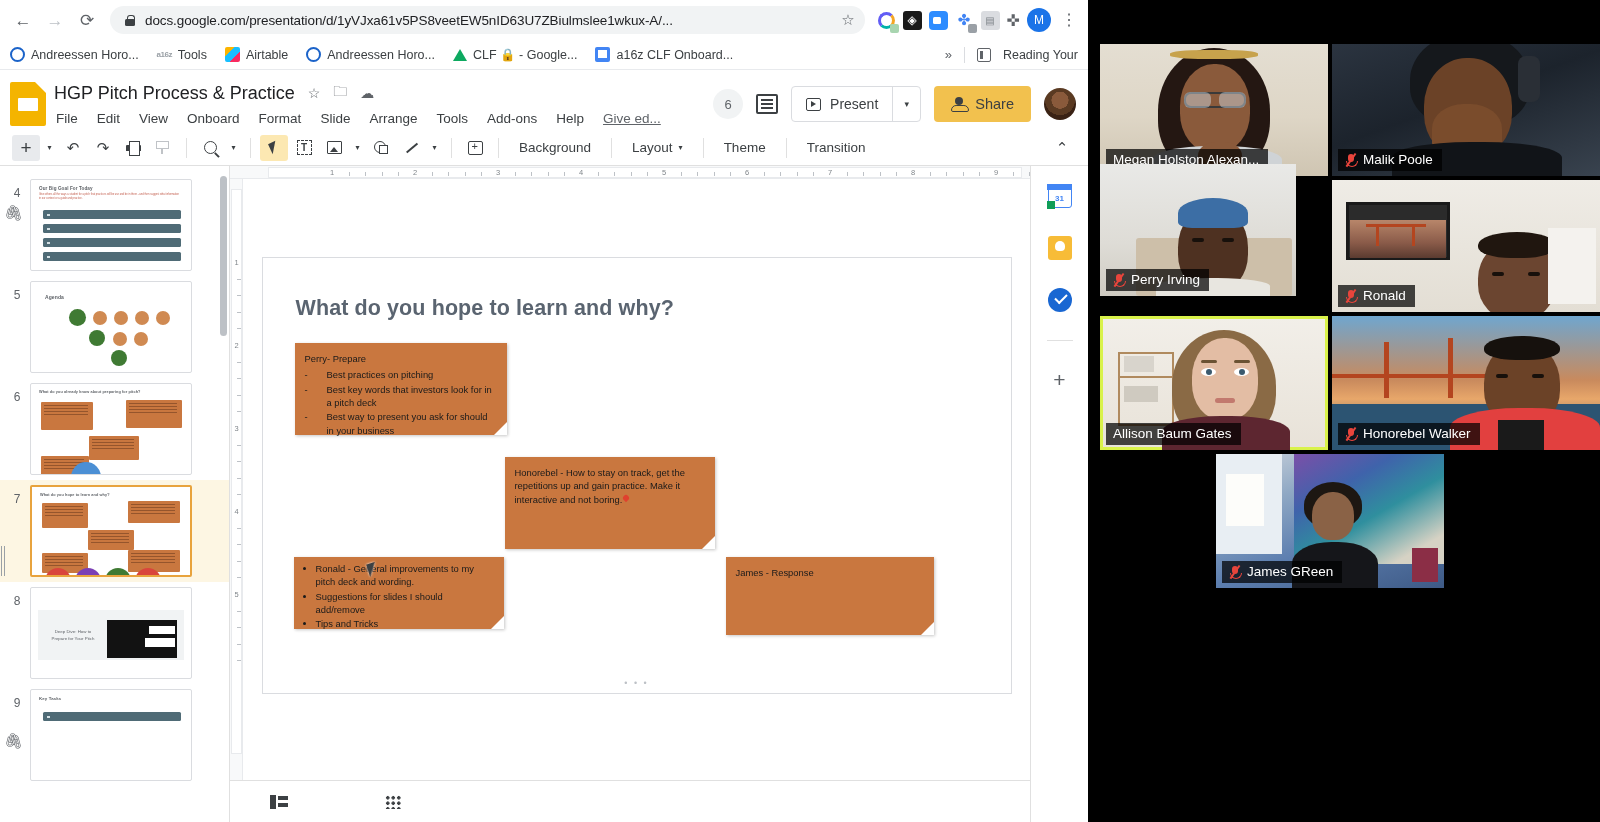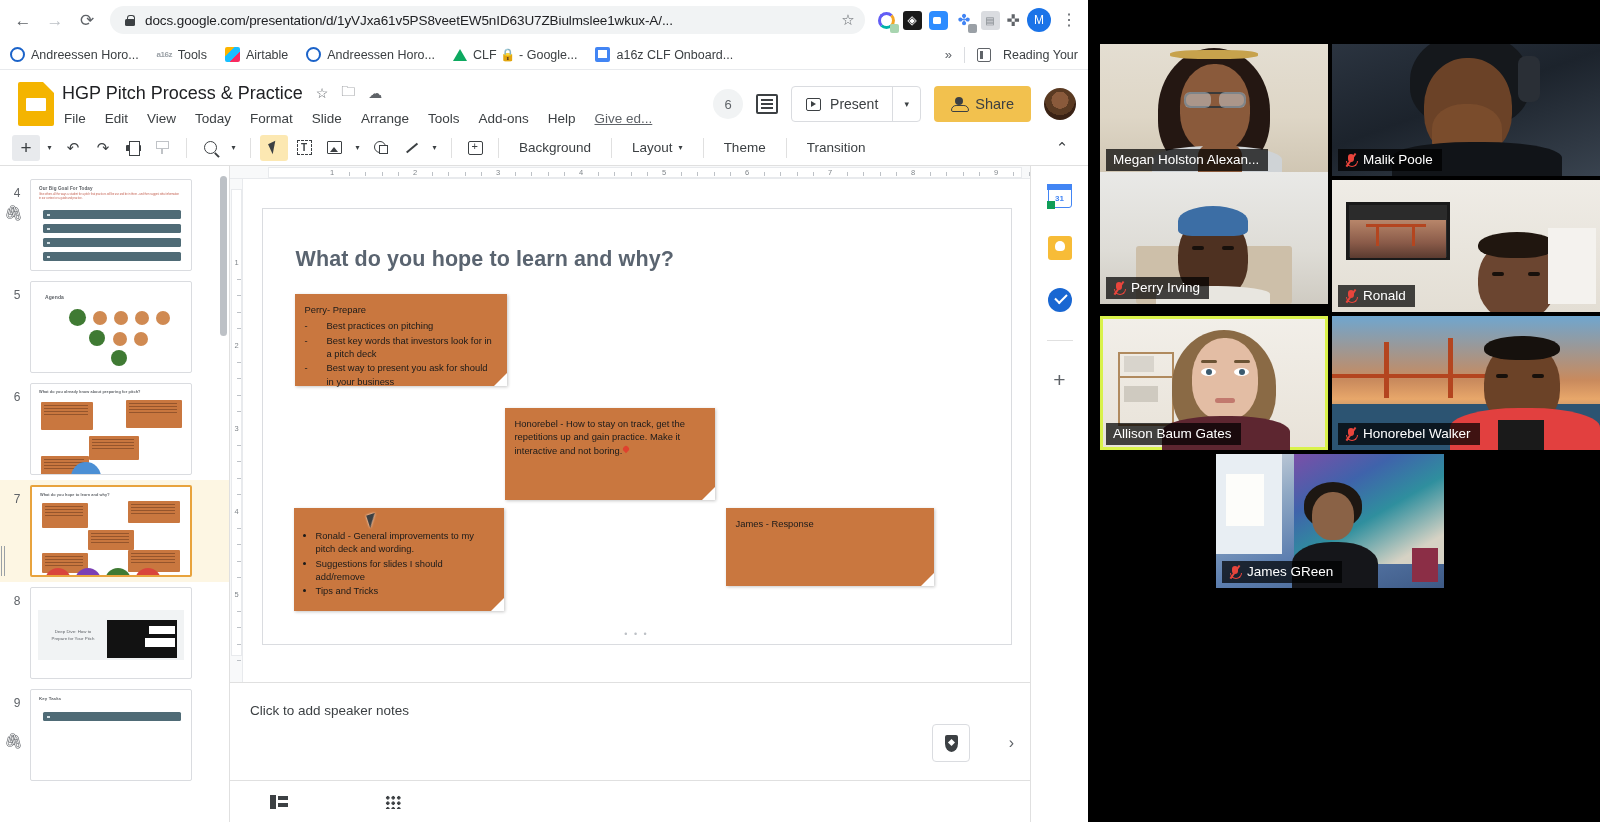--- a/index.html
+++ b/index.html
@@ -54,21 +54,21 @@
   .ico-drive { width: 0; height: 0; border-left: 7px solid transparent; border-right: 7px solid transparent; border-bottom: 12px solid #0da960; }
   .ico-slides { background: #4285f4; border-radius: 2px; position: relative; }
   .ico-slides:after { content: ""; position: absolute; left: 3px; top: 3px; right: 3px; bottom: 4px; background: #fff; }
   .bm-right { margin-left: auto; display: flex; align-items: center; gap: 12px; }
   .chev-more { color: #5f6368; font-size: 13px; cursor: pointer; }
   .bm-sep { width: 1px; height: 16px; background: #dadce0; }
   .reading-ico { width: 14px; height: 14px; border: 1.5px solid #5f6368; border-radius: 2px; position: relative; }
   .reading-ico:after { content: ""; position: absolute; left: 2px; top: 2px; width: 3px; height: 8px; background: #5f6368; }
 
   
-  .slides-head { height: 60px; display: flex; align-items: flex-start; padding: 8px 12px 0 12px; background: #fff; }
+  .slides-head { height: 60px; display: flex; align-items: flex-start; padding: 8px 12px 0 4px; background: #fff; }
   .slides-logo { width: 36px; height: 44px; margin: 4px 8px 0 6px; flex: 0 0 auto; position: relative; }
   .slides-logo .pg { position: absolute; inset: 0; background: #f4b400; border-radius: 2px; }
   .slides-logo .fold { position: absolute; right: 0; top: 0; width: 0; height: 0;
                        border-left: 11px solid transparent; border-top: 11px solid #fff; }
   .slides-logo .scr { position: absolute; left: 8px; top: 16px; width: 20px; height: 13px; background: #fff; border-radius: 1px; }
   .head-mid { flex: 1; padding-top: 3px; }
   .doc-title-row { display: flex; align-items: center; gap: 13px; }
   .doc-title { font-size: 18px; color: #202124; font-weight: 400; cursor: text; }
   .hicon { color: #5f6368; font-size: 14px; cursor: pointer; }
   .menubar { display: flex; gap: 15px; margin-top: 5px; font-size: 13.5px; color: #3c4043; }
@@ -325,21 +325,21 @@
       <div class="doc-title-row">
         <span class="doc-title">HGP Pitch Process &amp; Practice</span>
         <span class="hicon">☆</span>
         <span class="hicon">🗀</span>
         <span class="hicon">☁</span>
       </div>
       <div class="menubar">
         <span>File</span>
         <span>Edit</span>
         <span>View</span>
-        <span>Today</span>
+        <span>Onboard</span>
         <span>Format</span>
         <span>Slide</span>
         <span>Arrange</span>
         <span>Tools</span>
         <span>Add-ons</span>
         <span>Help</span>
         <span class="lastedit">Give ed...</span>
       </div>
     </div>
     <div class="head-right">
@@ -597,47 +597,40 @@
               </div>
               <span class="fold-tr"></span>
             </div>
 
 
             <div class="sticky" style="left:242px;top:199px;width:210px;height:92px">
               <span>Honorebel - How to stay on track, get the repetitions up and gain practice. Make it interactive and not boring.</span><span class="pin" style="color:#e0412e"></span>
               <span class="fold-tr"></span>
             </div>
 
-            <div class="sticky" style="left:31px;top:299px;width:210px;height:103px;padding-top:18px">
+            <div class="sticky" style="left:31px;top:299px;width:210px;height:72px;padding-top:2px">
               <ul>
                 <li>Ronald - General improvements to my pitch deck and wording.</li>
                 <li>Suggestions for slides I should add/remove</li>
                 <li>Tips and Tricks</li>
               </ul>
               <span class="fold-tr"></span>
             </div>
 
             <div class="sticky" style="left:463px;top:299px;width:208px;height:78px">
               <span>James - Response</span>
               <span class="fold-tr"></span>
             </div>
 
             <div class="cursor-arrow" style="left:105px;top:305px"></div>
             <div class="dots3">• • •</div>
           </div>
         </div>
       </div>
 
-      <div class="notes">
-        <div class="notes-ph">Click to add speaker notes</div>
-        <div class="explore-btn">
-          <span class="explore-ico"></span>
-        </div>
-        <div class="chev-right-btn">›</div>
-      </div>
 
       <div class="bottom-bar">
         <div class="bb-ico" style="margin-left:34px">
               <span class="g-filmview"></span>
             </div>
         <div class="bb-ico" style="margin-left:84px">
               <span class="g-gridview"></span>
             </div>
       </div>
     </div>
@@ -683,21 +676,21 @@
         <div class="torso" style="left:60px;bottom:0;width:170px;height:34px;background:#111418"></div>
       </div>
       <div class="nameplate">
         <span class="mic-off">
               <i class="mic-slash"></i>
             </span>
         <span>Malik Poole</span>
       </div>
     </div>
 
-    <div class="tile bg-perry" style="left:6px;top:128px;width:228px;height:132px">
+    <div class="tile bg-perry" style="left:6px;top:120px;width:196px;height:132px">
       <div class="face">
         <div style="position:absolute;left:36px;top:74px;width:156px;height:58px;background:#cdbfa9;border-radius:3px"></div>
         <div class="head" style="left:78px;top:42px;width:70px;height:86px;background:#4e3121"></div>
         <div class="hair" style="left:78px;top:34px;width:70px;height:30px;background:#3c6ea5;border-radius:50% 50% 20% 20%"></div>
         <div style="position:absolute;left:92px;top:74px;width:12px;height:4px;background:#17100b;border-radius:2px"></div>
         <div style="position:absolute;left:122px;top:74px;width:12px;height:4px;background:#17100b;border-radius:2px"></div>
         <div class="torso" style="left:56px;bottom:0;width:114px;height:18px;background:#e8e6e0"></div>
       </div>
       <div class="nameplate">
         <span class="mic-off">

